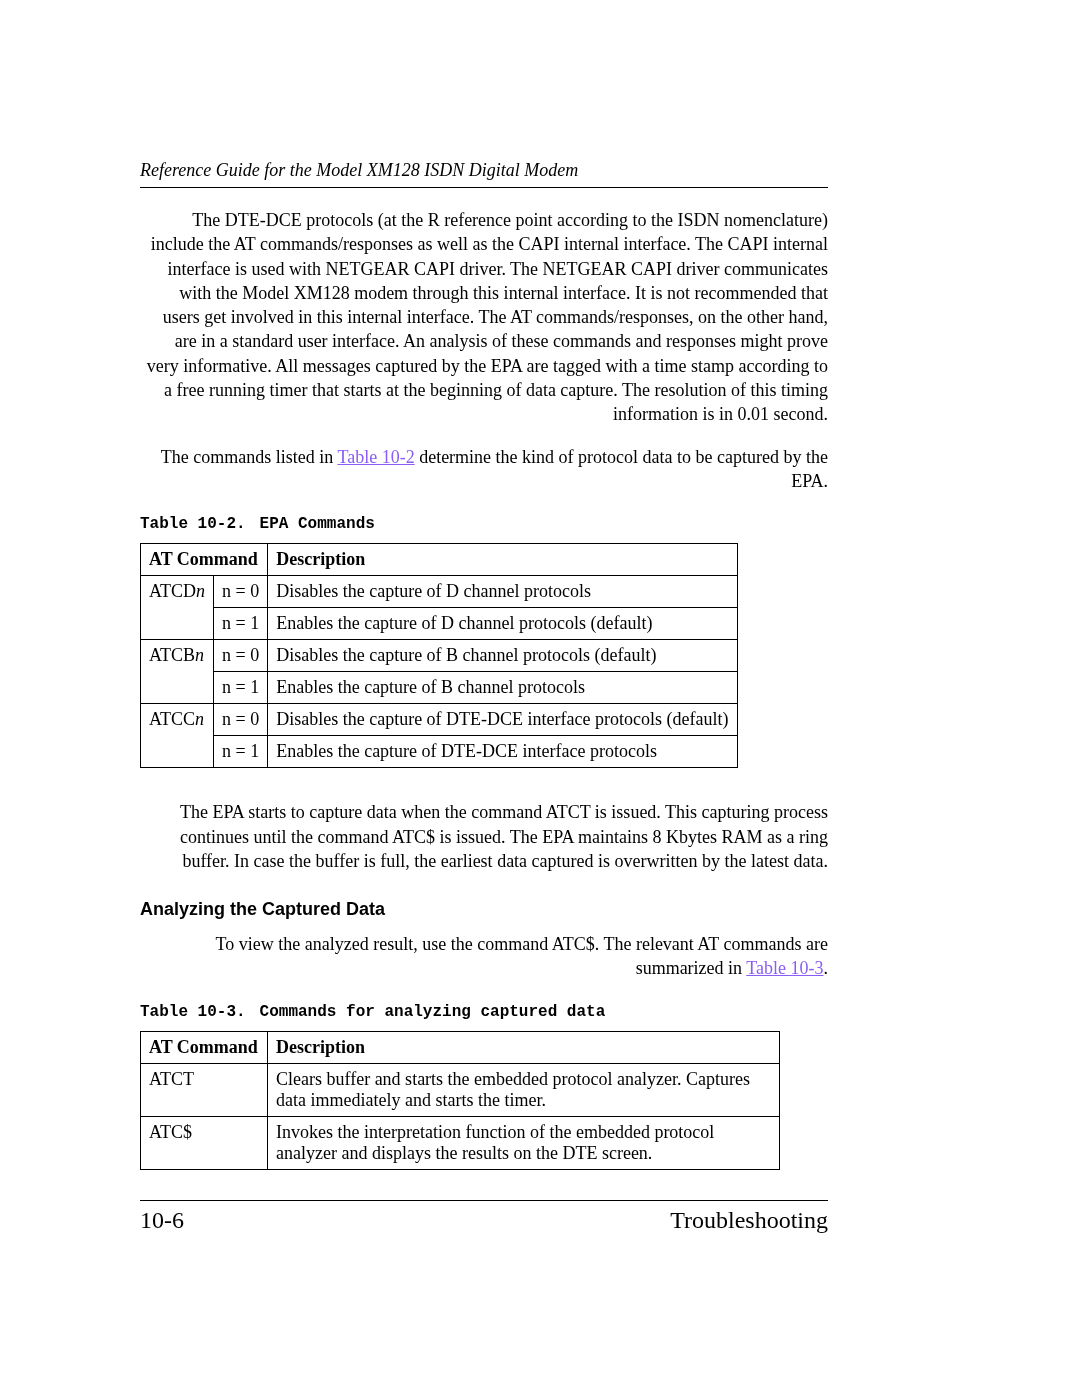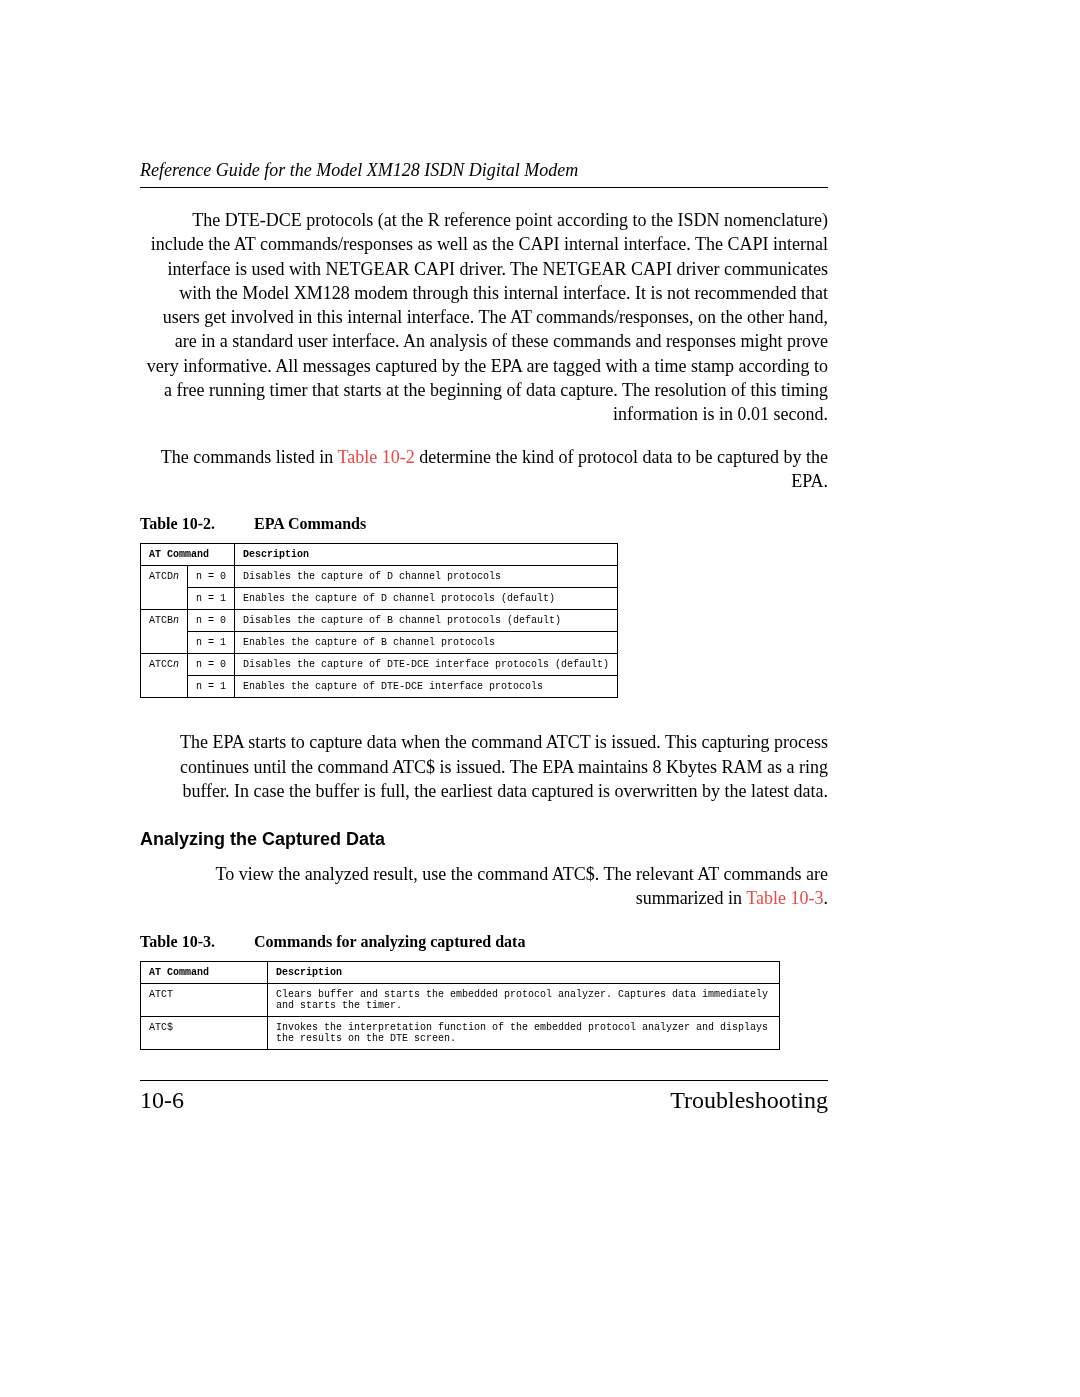--- a/index.html
+++ b/index.html
@@ -31,36 +31,37 @@
     border: none;
     border-top: 1px solid #000;
     margin: 30px 0 6px 0;
   }
   p.body {
     margin: 0 0 18px 0;
     line-height: 1.35;
     text-align: right;
   }
   a.link {
-    color: #ef4444;
+    color: #8b5cf6;
+    text-decoration: underline;
   }
   .table-caption {
-    font-family: Liberation Serif, serif;
+    font-family: Liberation Mono, monospace;
     font-weight: bold;
     font-size: 16px;
     margin: 22px 0 10px 0;
   }
   .table-caption .caption-label {
     display: inline-block;
     width: 110px;
   }
   table.data {
     border-collapse: collapse;
-    font-family: Liberation Mono, monospace;
-    font-size: 10px;
+    font-family: Liberation Serif, serif;
+    font-size: 18px;
   }
   table.data th,
   table.data td {
     border: 1px solid #000;
     padding: 5px 8px;
     text-align: left;
     vertical-align: top;
   }
   table.data th {
     font-weight: bold;

